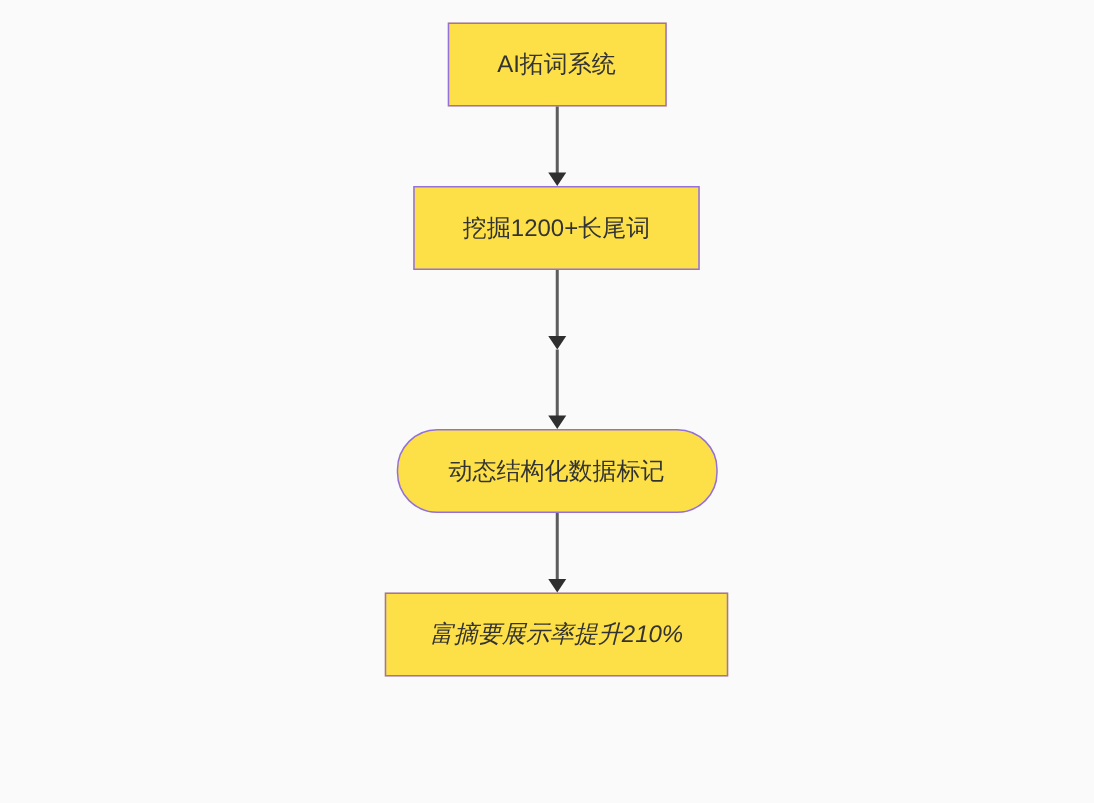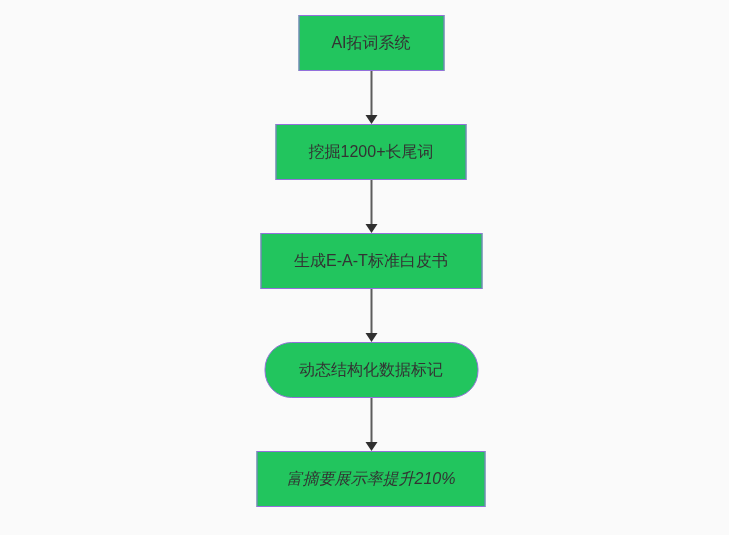--- a/index.html
+++ b/index.html
@@ -22,21 +22,21 @@
     display: flex;
     flex-direction: column;
     align-items: center;
   }
   .node {
     box-sizing: border-box;
     height: 56px;
     display: flex;
     align-items: center;
     justify-content: center;
-    background: #22c55e;
+    background: #fde047;
     border: 1px solid #9370db;
     color: #333333;
     font-size: 16px;
     white-space: nowrap;
     padding: 0 14px;
   }
   .node.n1 { min-width: 146px; }
   .node.n2 { min-width: 191px; }
   .node.n3 { min-width: 222px; }
   .node.n4 { min-width: 214px; border-radius: 27px; }
@@ -86,23 +86,20 @@
 
   <div class="node n2">
     <span class="node-label">挖掘1200+长尾词</span>
   </div>
 
   <div class="connector">
     <div class="edge-line"></div>
     <div class="arrow-head"></div>
   </div>
 
-  <div class="node n3">
-    <span class="node-label">生成E-A-T标准白皮书</span>
-  </div>
 
   <div class="connector">
     <div class="edge-line"></div>
     <div class="arrow-head"></div>
   </div>
 
   <div class="node n4">
     <span class="node-label">动态结构化数据标记</span>
   </div>
 

